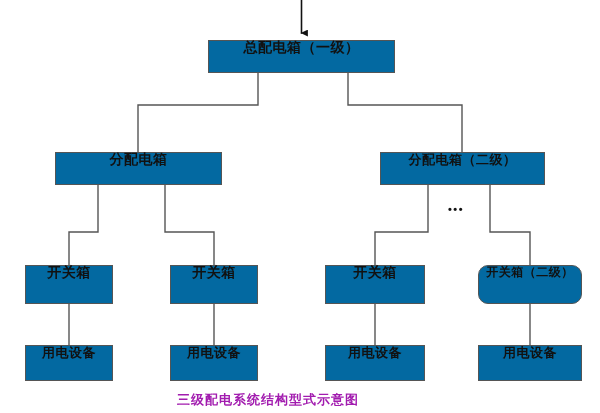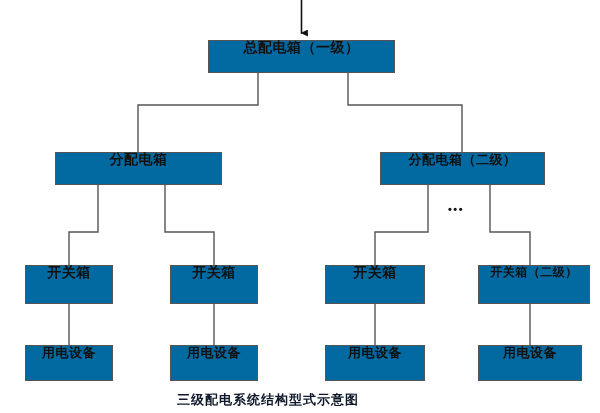--- a/index.html
+++ b/index.html
@@ -52,21 +52,21 @@
     color: #111111;
     font-weight: bold;
     letter-spacing: 1.5px;
     white-space: nowrap;
     font-family: "Liberation Sans", sans-serif;
   }
   .caption {
     position: absolute;
     width: 536px;
     text-align: center;
-    color: #0f172a;
+    color: #a21caf;
     font-weight: bold;
     letter-spacing: 1px;
     white-space: nowrap;
   }
 </style>
 </head>
 <body>
 
 <div id="canvas">
 
@@ -117,21 +117,21 @@
   </div>
 
   <div class="node" style="left:170px; top:265px; width:88px; height:39px;">
     <span class="node-label" style="font-size:14px;">开关箱</span>
   </div>
 
   <div class="node" style="left:325px; top:265px; width:100px; height:39px;">
     <span class="node-label" style="font-size:14px;">开关箱</span>
   </div>
 
-  <div class="node" style="left:478px; top:265px; width:112px; height:39px;">
+  <div class="node" style="left:478px; top:265px; width:104px; height:39px;border-radius:10px;">
     <span class="node-label" style="font-size:12px;">开关箱（二级）</span>
   </div>
 
   <div class="node" style="left:25px; top:345px; width:88px; height:36px;">
     <span class="node-label" style="font-size:13px;">用电设备</span>
   </div>
 
   <div class="node" style="left:170px; top:345px; width:88px; height:36px;">
     <span class="node-label" style="font-size:13px;">用电设备</span>
   </div>

